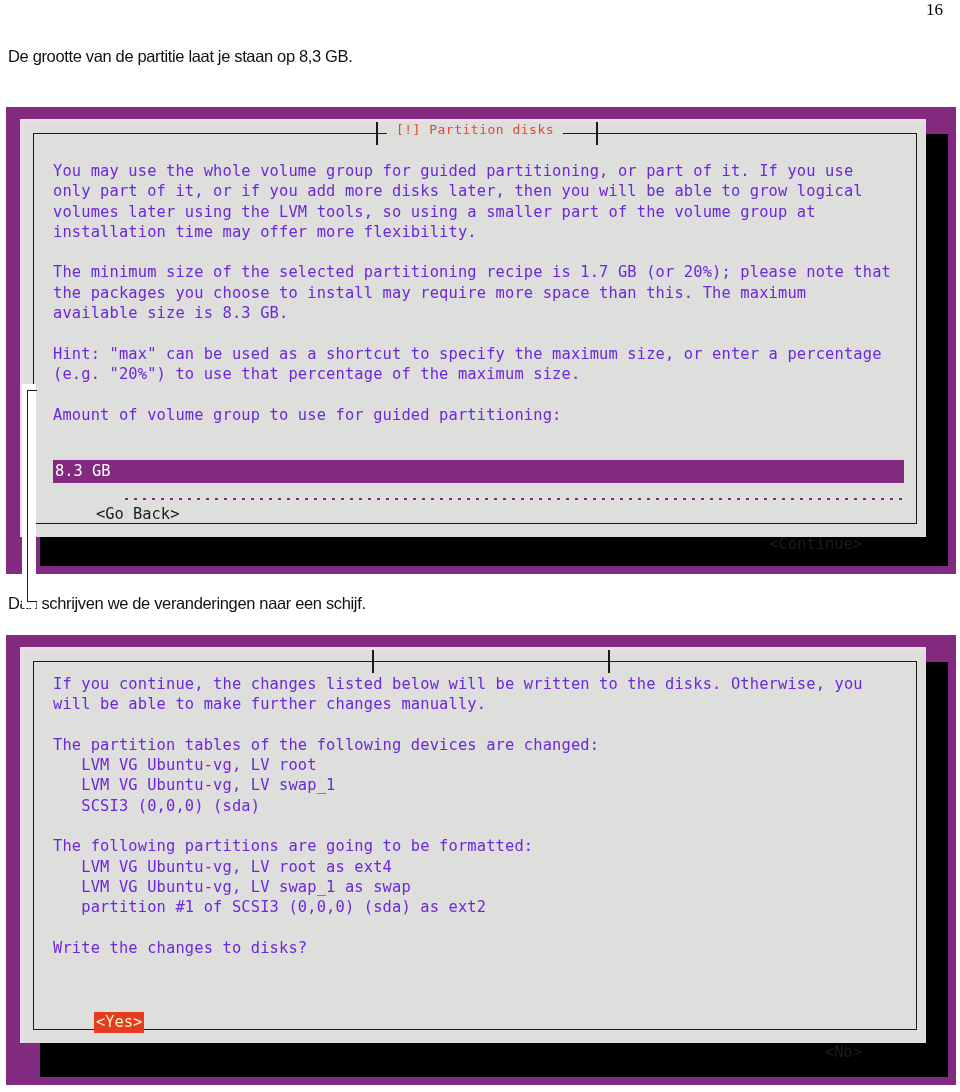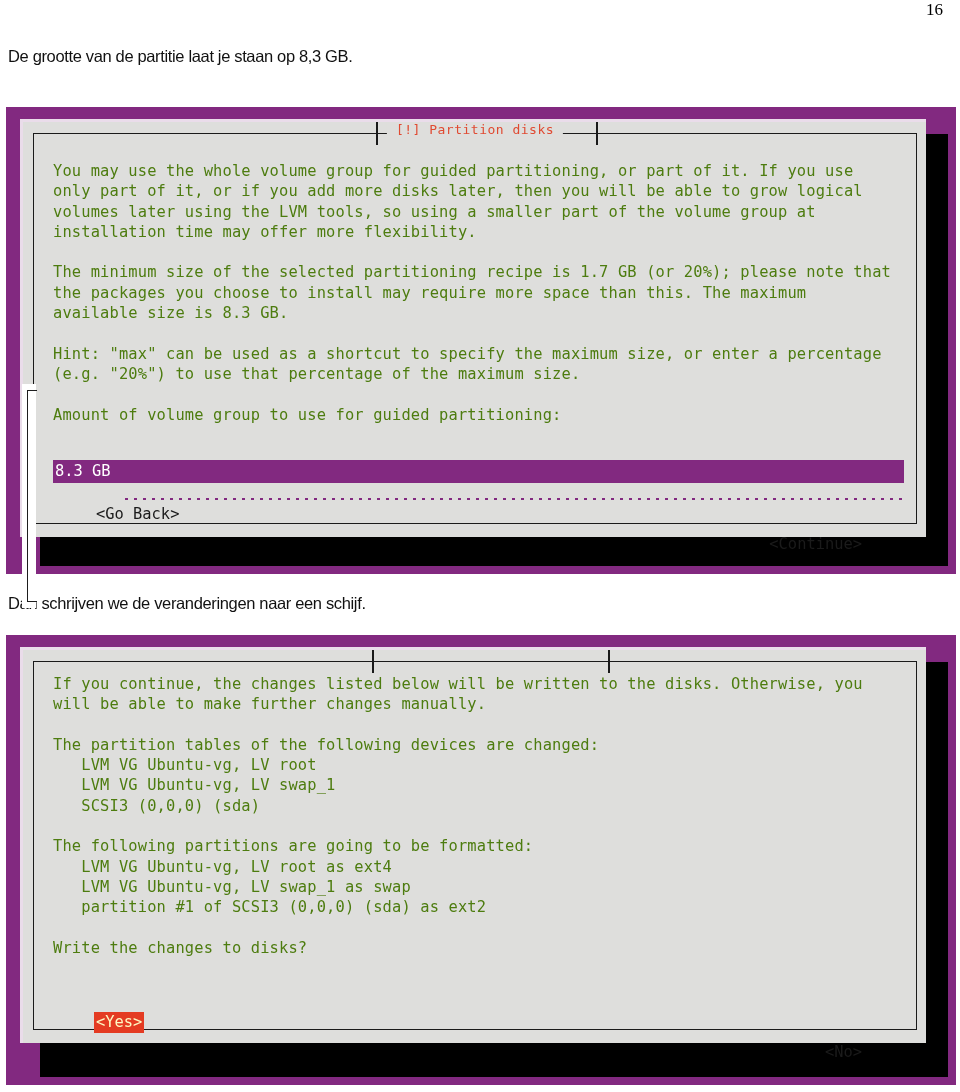--- a/index.html
+++ b/index.html
@@ -111,21 +111,21 @@
     height: 23px;
     background: #1a1a1a;
   }
 
   
   .tty {
     position: absolute;
     font-family: "DejaVu Sans Mono", monospace;
     font-size: 15.4px;
     line-height: 20.3px;
-    color: #4d7c0f;
+    color: #6d28d9;
     white-space: pre;
     letter-spacing: 0.15px;
   }
   .tty-body-1 { left: 19px; top: 27px; }
   .tty-body-2 { left: 19px; top: 12px; }
 
   
   .input-row {
     position: absolute;
     left: 19px;

